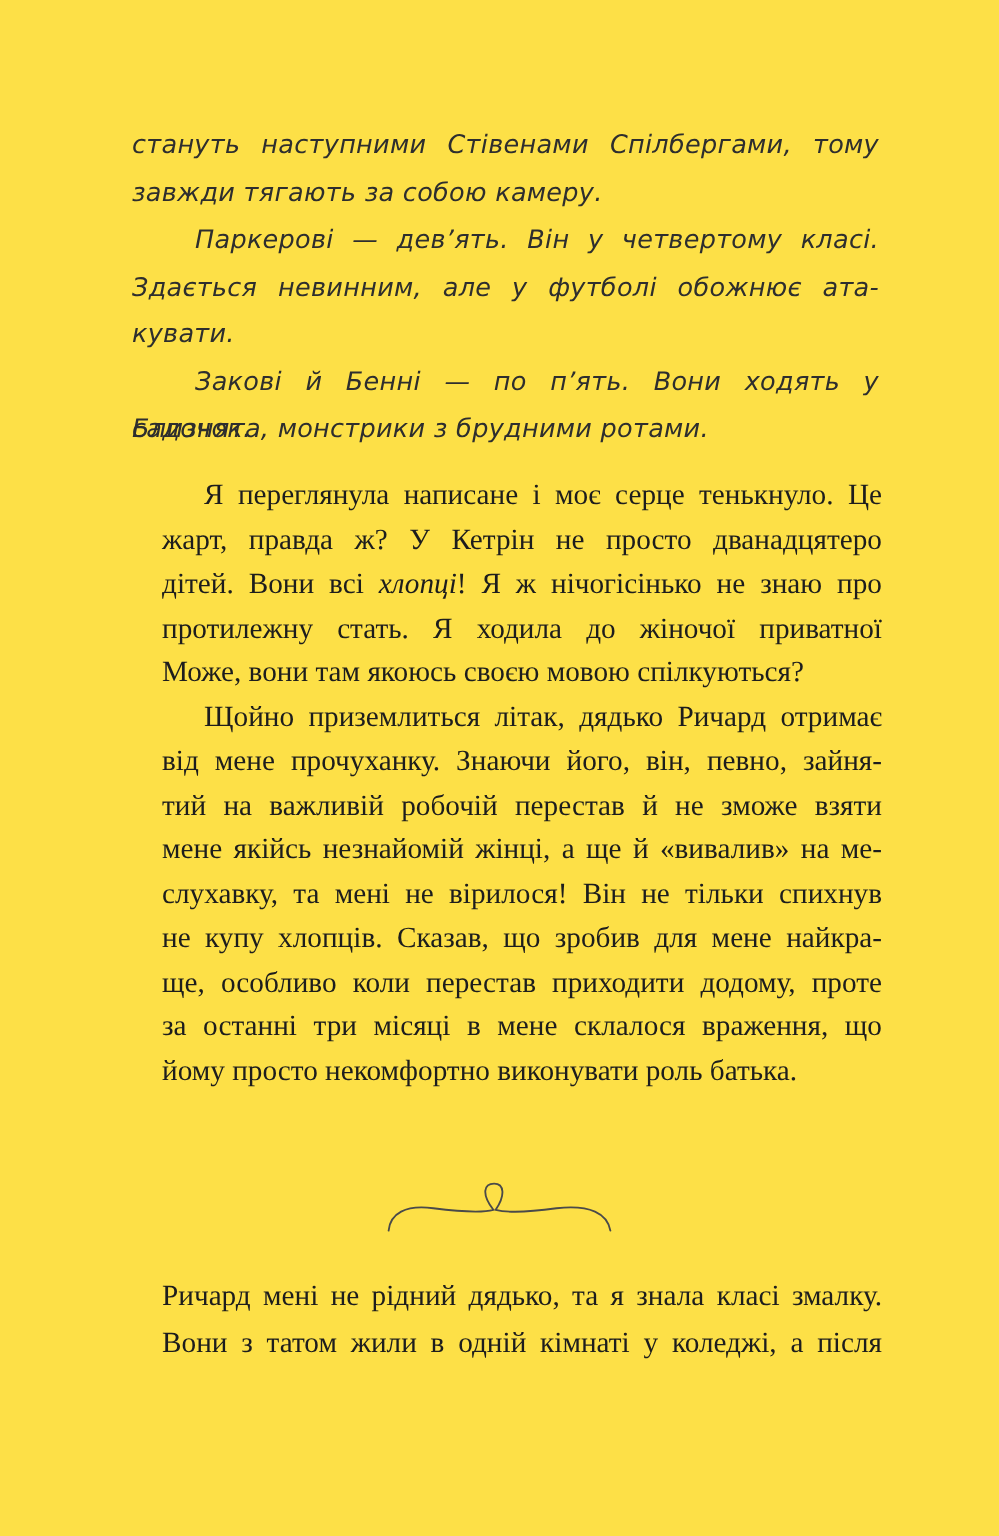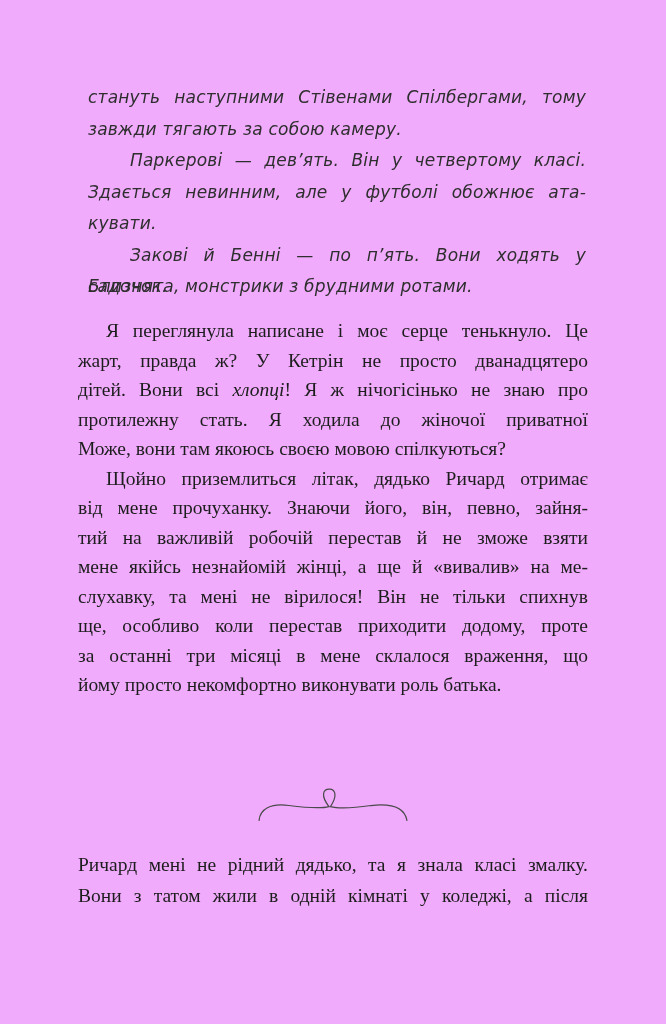--- a/index.html
+++ b/index.html
@@ -3,21 +3,21 @@
 <meta charset="utf-8">
 <style>
   html, body { margin: 0; padding: 0; }
   body { background: #e9e9e9; font-family: "Liberation Serif", serif; }
 
   .book-page {
     position: relative;
     width: 666px;
     height: 1024px;
     margin: 0 auto;
-    background: #f0abfc;
+    background: #fde047;
     overflow: hidden;
   }
 
   
   .diary {
     position: absolute;
     left: 88px;
     top: 82px;
     width: 498px;
     font-family: "DejaVu Sans", sans-serif;
@@ -43,20 +43,21 @@
     font-family: "Liberation Serif", serif;
     font-size: 19.5px;
     color: #1d1d1d;
   }
   .body-text { top: 316px; }
   .serif .line {
     height: 29.5px;
     line-height: 29.5px;
     text-align: justify;
     text-align-last: justify;
+    margin-left: 30px;
   }
   .serif .line.last { text-align: right; text-align-last: left; }
   .serif .line.indent { text-indent: 28px; }
   .serif .em, .diary .em { font-style: italic; }
 
   
   .divider {
     position: absolute;
     left: 256px;
     top: 787px;
@@ -100,20 +101,21 @@
       <div class="line indent"><span>Я переглянула написане і моє серце тенькнуло. Це</span></div>
       <div class="line"><span>жарт, правда ж? У Кетрін не просто дванадцятеро</span></div>
       <div class="line"><span>дітей. Вони всі </span><span class="em">хлопці</span><span>! Я ж нічогісінько не знаю про</span></div>
       <div class="line"><span>протилежну стать. Я ходила до жіночої приватної</span></div>
       <div class="line last"><span>Може, вони там якоюсь своєю мовою спілкуються?</span></div>
       <div class="line indent"><span>Щойно приземлиться літак, дядько Ричард отримає</span></div>
       <div class="line"><span>від мене прочуханку. Знаючи його, він, певно, зайня-</span></div>
       <div class="line"><span>тий на важливій робочій перестав й не зможе взяти</span></div>
       <div class="line"><span>мене якійсь незнайомій жінці, а ще й «вивалив» на ме-</span></div>
       <div class="line"><span>слухавку, та мені не вірилося! Він не тільки спихнув</span></div>
+      <div class="line"><span>не купу хлопців. Сказав, що зробив для мене найкра-</span></div>
       <div class="line"><span>ще, особливо коли перестав приходити додому, проте</span></div>
       <div class="line"><span>за останні три місяці в мене склалося враження, що</span></div>
       <div class="line last"><span>йому просто некомфортно виконувати роль батька.</span></div>
     </div>
 
   <div class="divider">
     <svg viewBox="0 0 150 34" fill="none" xmlns="http://www.w3.org/2000/svg">
       <path d="M3,32 C4,21 14,15 32,17.5 C52,20 64,20.5 71,18.5
                C63,8 65,1.5 71.5,1.5 C78,1.5 79,9 72.5,18.5
                C80,20.5 94,20 112,17.5 C134,15 145,21 147,32" stroke="#4a4a4a" stroke-width="1.2" stroke-linecap="round"></path>

